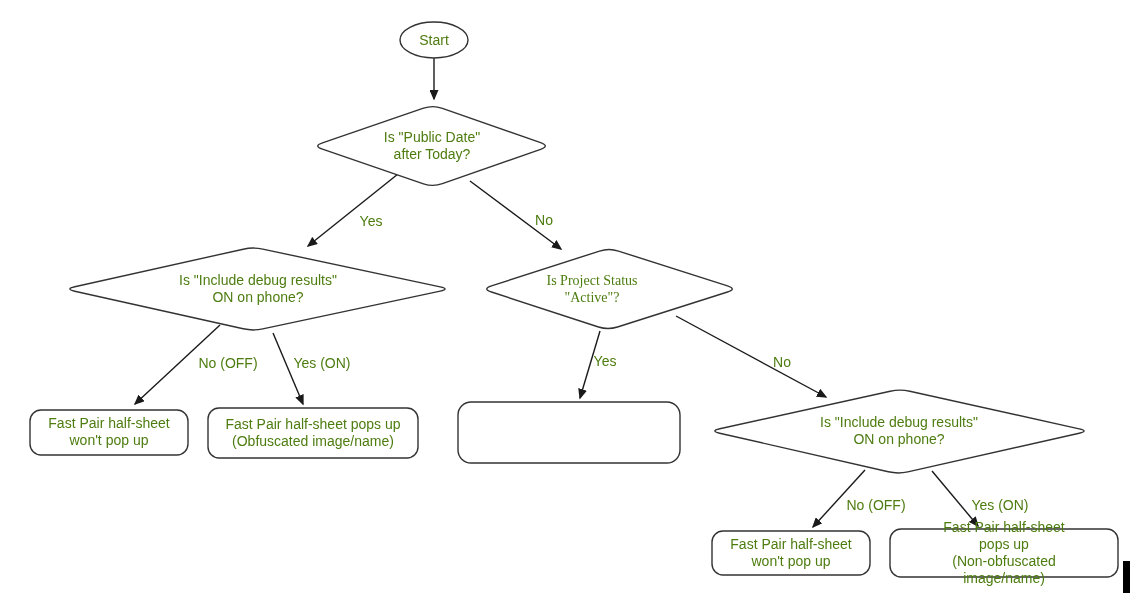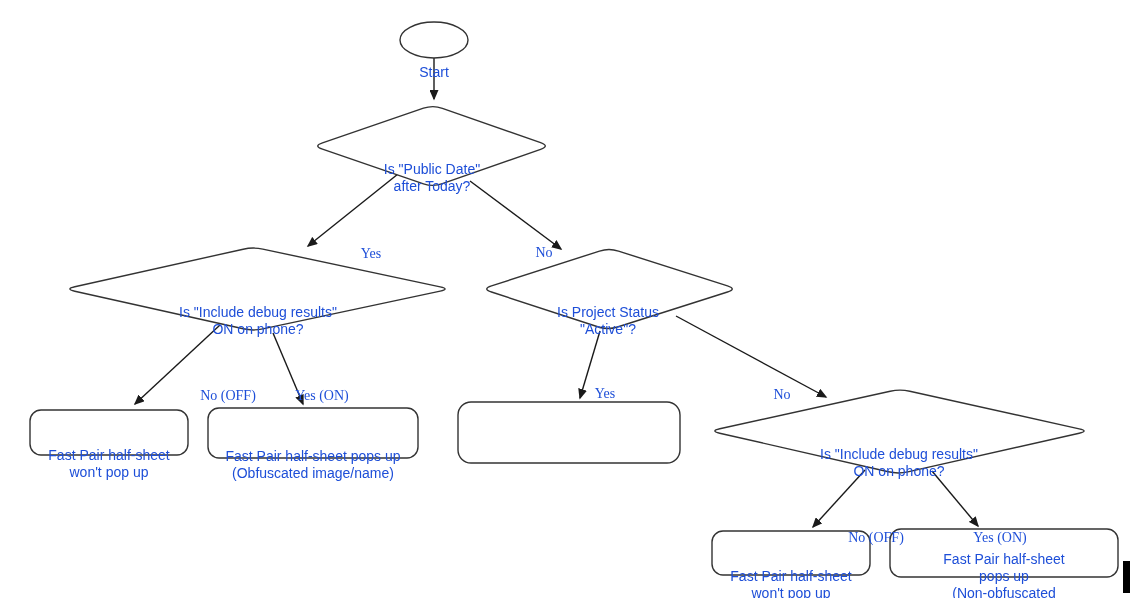--- a/index.html
+++ b/index.html
@@ -12,24 +12,23 @@
     overflow: hidden;
   }
   .canvas svg { position: absolute; left: 0; top: 0; }
   .lbl {
     position: absolute;
     transform: translate(-50%, -50%);
     text-align: center;
     white-space: pre-line;
     font-size: 14px;
     line-height: 17px;
-    color: #1d4ed8;
-    margin-top: 32px;
+    color: #4d7c0f;
   }
-  .edge-lbl { white-space: nowrap; font-family: Liberation Serif, serif; }
+  .edge-lbl { white-space: nowrap; }
   .cursor-bar {
     position: absolute;
     left: 1123px;
     top: 561px;
     width: 7px;
     height: 32px;
     background: #000000;
   }
 </style>
 </head>
@@ -73,21 +72,21 @@
       <rect x="712" y="531" width="158" height="44" rx="11" ry="11"></rect>
       <rect x="890" y="529" width="228" height="48" rx="11" ry="11"></rect>
     </g>
   </svg>
 
   <div class="lbl" style="left:434px; top:40px;">Start</div>
   <div class="lbl" style="left:432px; top:146px;">Is "Public Date"
 after Today?</div>
   <div class="lbl" style="left:258px; top:289px;">Is "Include debug results"
 ON on phone?</div>
-  <div class="lbl" style="left:608px; top:289px;">Is Project Status
+  <div class="lbl" style="left:592px; top:289px;font-family:Liberation Serif, serif;">Is Project Status
 "Active"?</div>
   <div class="lbl" style="left:899px; top:431px;">Is "Include debug results"
 ON on phone?</div>
   <div class="lbl" style="left:109px; top:432px;">Fast Pair half-sheet
 won't pop up</div>
   <div class="lbl" style="left:313px; top:433px;">Fast Pair half-sheet pops up
 (Obfuscated image/name)</div>
   <div class="lbl" style="left:791px; top:553px;">Fast Pair half-sheet
 won't pop up</div>
   <div class="lbl" style="left:1004px; top:553px;">Fast Pair half-sheet pops up

